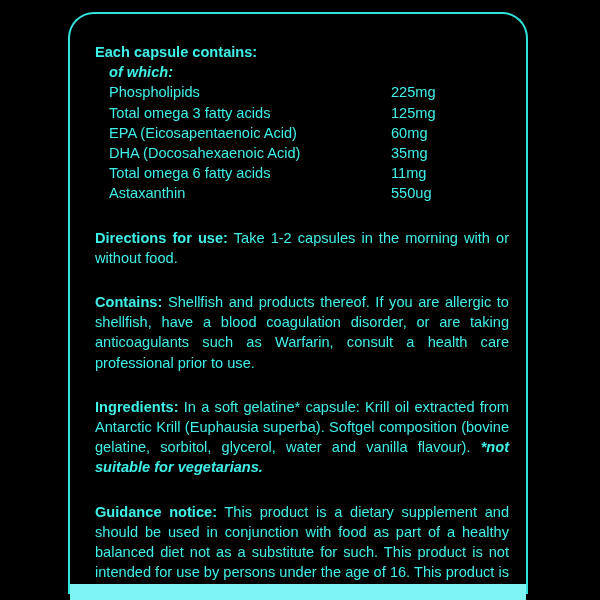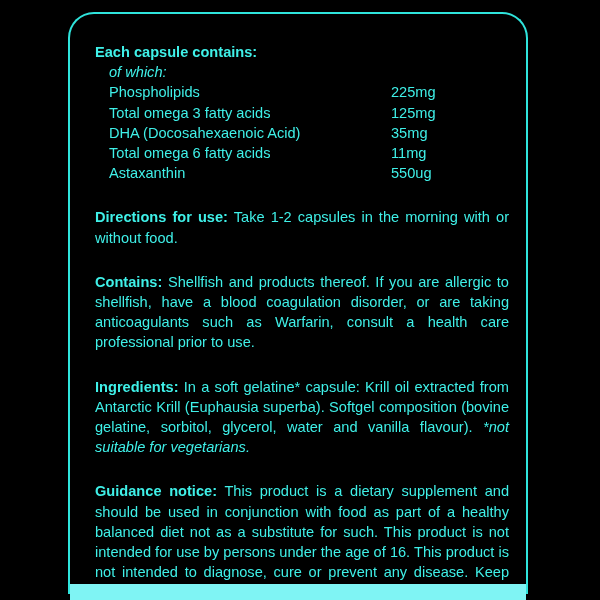--- a/index.html
+++ b/index.html
@@ -47,21 +47,21 @@
     padding: 0;
     line-height: 20.2px;
     vertical-align: top;
     color: #3ff0e8;
   }
   td.amount {
     text-align: left;
     width: 118px;
   }
   .ind1 { padding-left: 14px !important; }
-  .italic { font-style: italic; }
+  .italic { font-style: italic; font-weight: bold; }
   .para {
     margin-top: 24px;
     text-align: justify;
     text-justify: inter-word;
   }
   .para .body { color: #3ff0e8; }
   .bottom-band {
     position: absolute;
     left: 70px;
     top: 584px;
@@ -86,20 +86,24 @@
         </tr>
         <tr>
           <td class="ind1">Phospholipids</td>
           <td class="amount">225mg</td>
         </tr>
         <tr>
           <td class="ind1">Total omega 3 fatty acids</td>
           <td class="amount">125mg</td>
         </tr>
         <tr>
+          <td class="ind1">EPA (Eicosapentaenoic Acid)</td>
+          <td class="amount">60mg</td>
+        </tr>
+        <tr>
           <td class="ind1">DHA (Docosahexaenoic Acid)</td>
           <td class="amount">35mg</td>
         </tr>
         <tr>
           <td class="ind1">Total omega 6 fatty acids</td>
           <td class="amount">11mg</td>
         </tr>
         <tr>
           <td class="ind1">Astaxanthin</td>
           <td class="amount">550ug</td>

